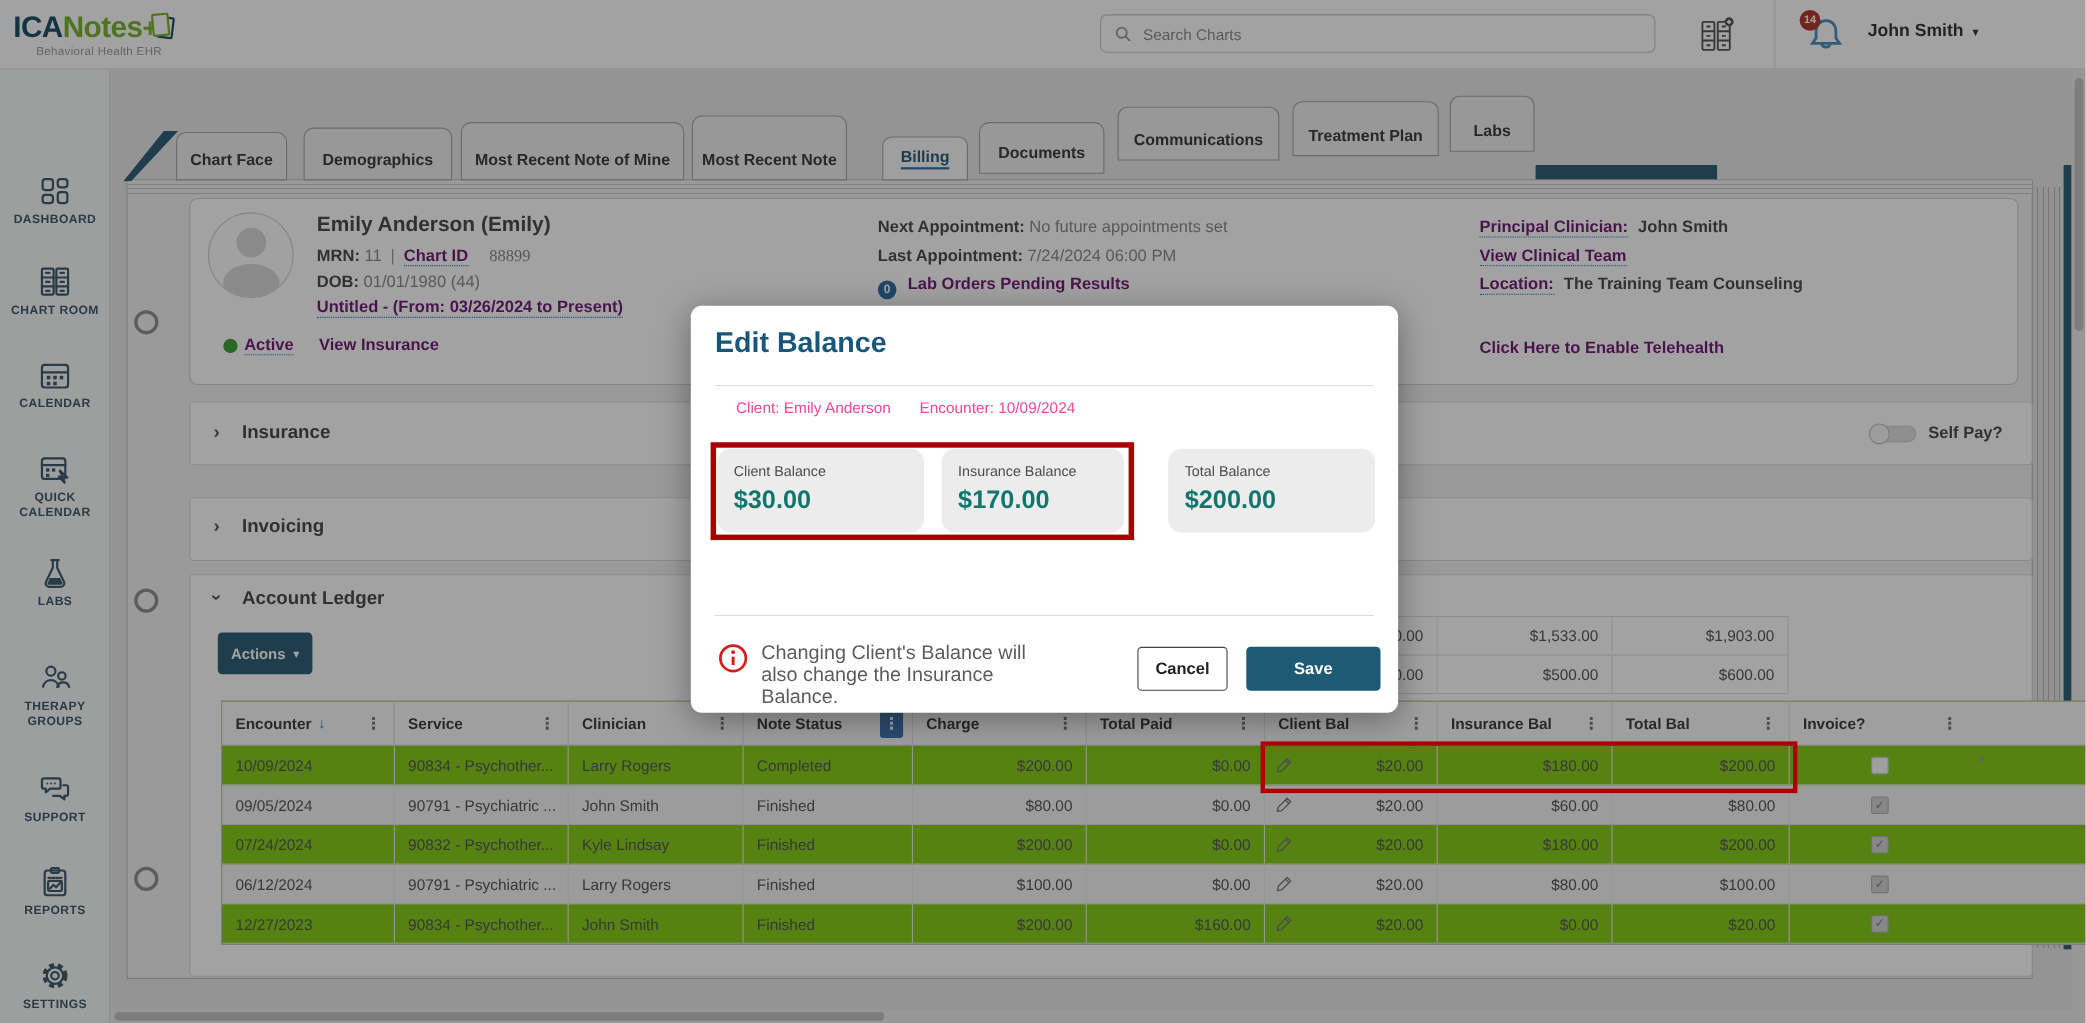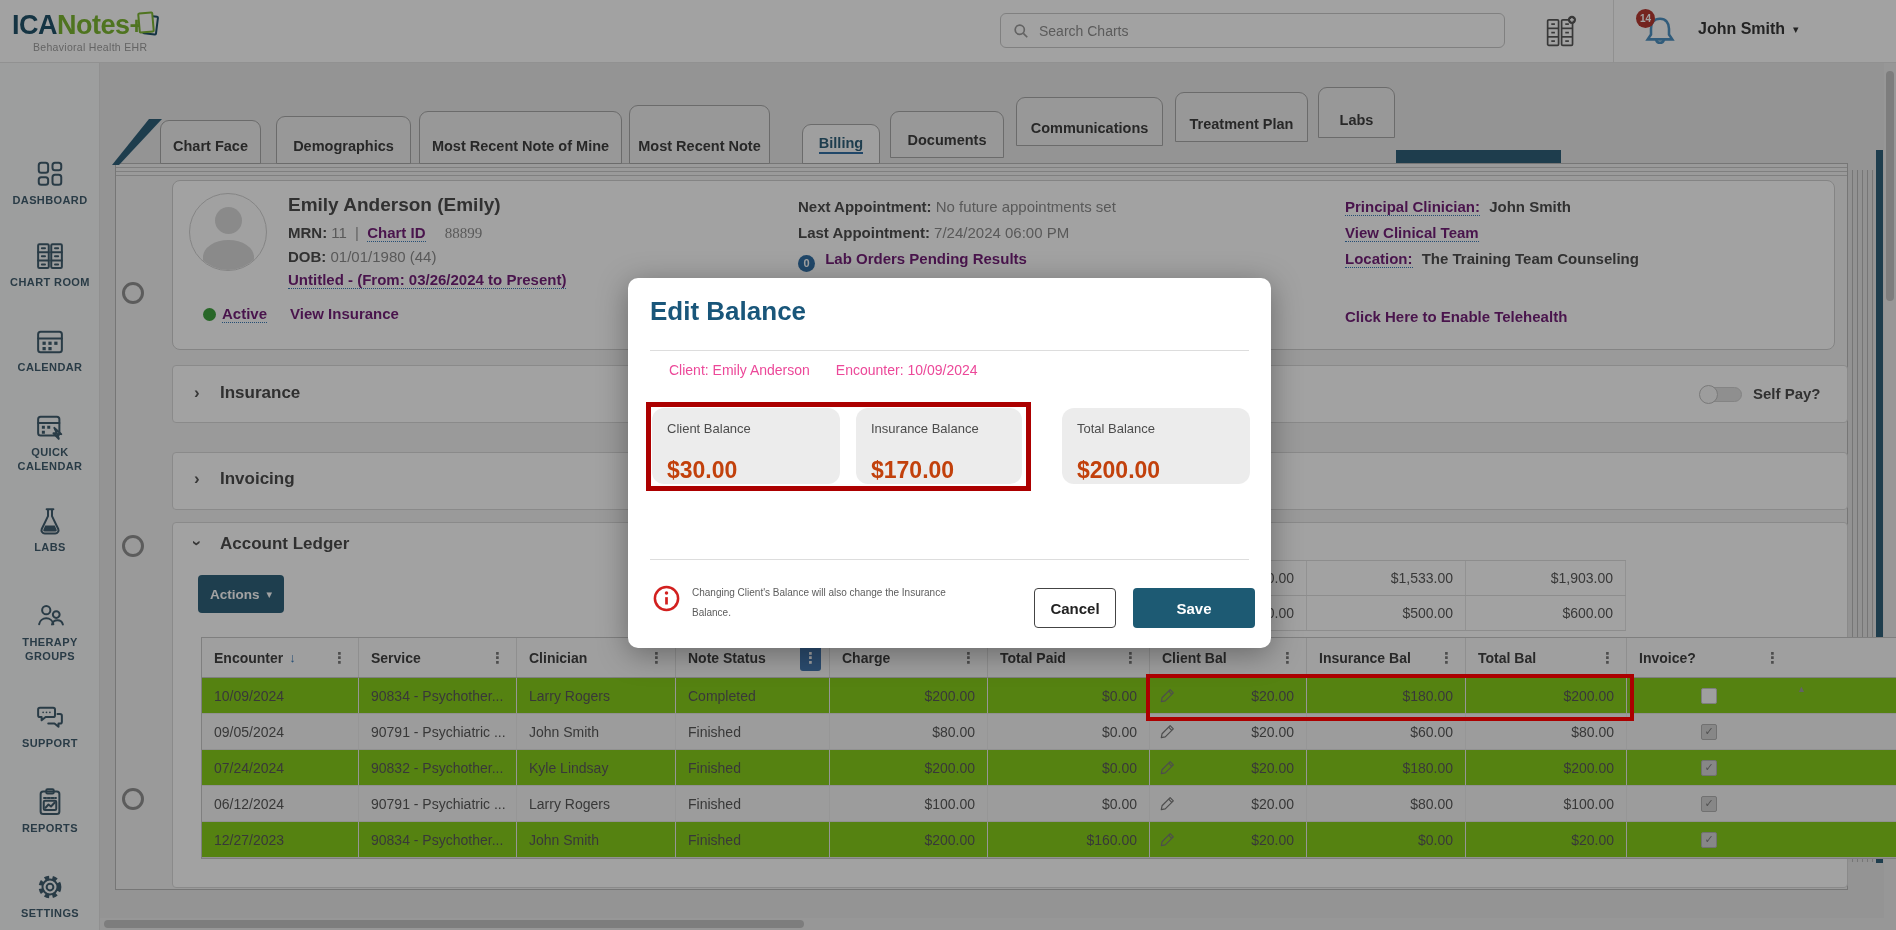--- a/index.html
+++ b/index.html
@@ -104,22 +104,22 @@
   .hscroll .thumb { position:absolute; left:4px; top:2px; width:700px; height:8px; background:#c4c4c4; border-radius:4px; }
 
   
   .overlay { position:absolute; left:0; top:0; width:1896px; height:930px; background:rgba(10,10,10,0.38); z-index:50; }
   .modal { position:absolute; left:628px; top:278px; width:643px; height:370px; background:#fff; border-radius:10px; box-shadow:0 6px 30px rgba(0,0,0,0.35); z-index:60; }
   .modal-title { position:absolute; left:22px; top:18px; font-size:26px; font-weight:800; color:#19567a; }
   .modal-hr { position:absolute; left:22px; width:599px; height:1px; background:#ddd; }
   .modal-sub { position:absolute; left:22px; top:84px; display:flex; gap:26px; font-size:14px; color:#ec4899;margin-left:19px; }
   .stat-box { position:absolute; top:130px; height:76px; background:#ececec; border-radius:12px; padding:13px 15px; }
   .stat-label { font-size:13px; color:#4c4c4c; }
-  .stat-value { font-size:23px; font-weight:700; color:#c2410c; margin-top:21px; }
-  .warn-text { position:absolute; left:64px; top:305px; width:272px; font-size:10px; color:#5c5c5c; line-height:20px; }
+  .stat-value { font-size:23px; font-weight:700; color:#0f766e; margin-top:5px; }
+  .warn-text { position:absolute; left:64px; top:305px; width:272px; font-size:18px; color:#5c5c5c; line-height:20px; }
   .btn { position:absolute; top:310px; height:40px; border-radius:4px; font-size:15px; display:flex; align-items:center; justify-content:center; cursor:pointer; font-weight:600; }
   .btn-cancel { left:406px; width:82px; background:#fff; border:1px solid #444; color:#222; }
   .btn-save { left:505px; width:122px; background:#1d5a73; color:#fff; }
   .anno { position:absolute; border:5px solid #ac0000; z-index:70; pointer-events:none; }
   .anno.thin { border-width:4px; }
 </style>
 </head>
 <body>
 
 <div class="page">

